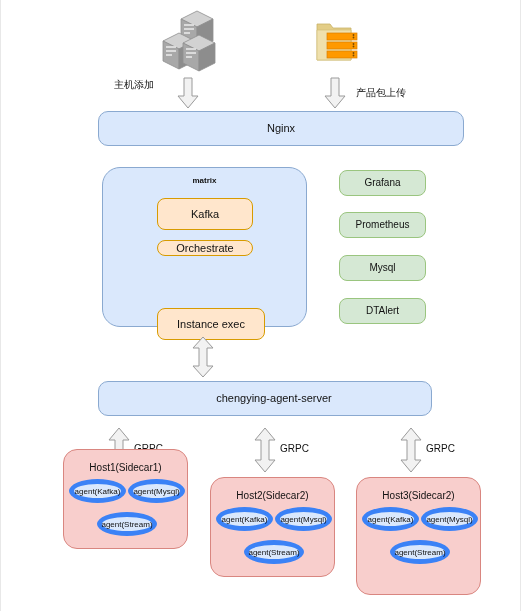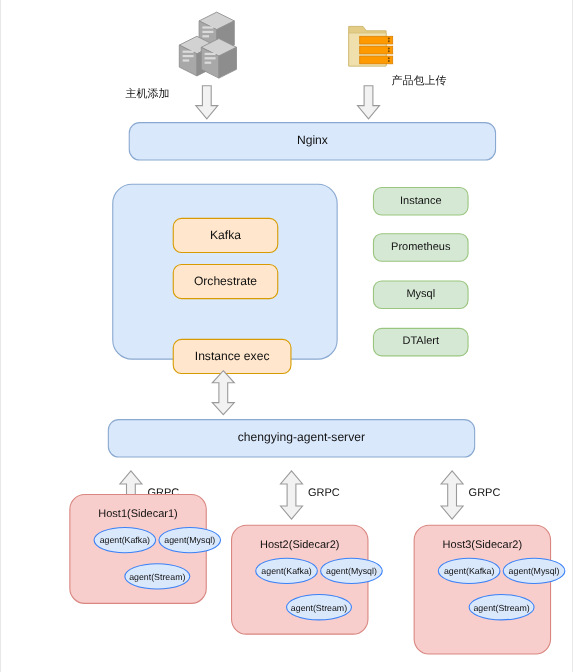--- a/index.html
+++ b/index.html
@@ -90,30 +90,29 @@
     right: 0;
     text-align: center;
     font-size: 10px;
     color: #111111;
   }
 
   
   .agent-ellipse {
     position: absolute;
     background: #dae8fc;
-    border: 1px solid #3b82f6;
+    border: 5px solid #3b82f6;
     border-radius: 50%;
     display: flex;
     align-items: center;
     justify-content: center;
     font-size: 8px;
     color: #111111;
     white-space: nowrap;
     box-sizing: border-box;
-    margin-left: 16px;
   }
 
   
   .plain-label {
     position: absolute;
     font-size: 10px;
     color: #111111;
     white-space: nowrap;
   }
   .cjk-label {
@@ -196,43 +195,44 @@
       <polygon points="8,2 16,2 16,20 22,20 12,32 2,20 8,20" fill="#f2f2f2" stroke="#9a9a9a" stroke-width="1"></polygon>
     </svg>
   </div>
 
   <div class="arrow" style="left:322px; top:76px; width:24px; height:34px;">
     <svg width="24" height="34" viewBox="0 0 24 34">
       <polygon points="8,2 16,2 16,20 22,20 12,32 2,20 8,20" fill="#f2f2f2" stroke="#9a9a9a" stroke-width="1"></polygon>
     </svg>
   </div>
 
-  <div class="cjk-label" style="left:355px; top:66px;">产品包上传</div>
-
-  <div class="node blue-bar" style="left:97px; top:111px; width:334px; height:35px;margin-left:19px;">
+  <div class="cjk-label" style="left:355px; top:86px;">产品包上传</div>
+
+  <div class="node blue-bar" style="left:97px; top:111px; width:366px; height:35px;">
     <span>Nginx</span>
   </div>
 
   <div class="matrix-box" style="left:101px; top:167px; width:205px; height:160px;">
+    <div class="matrix-title">matrix</div>
 
     <div class="node orange-box" style="left:54px; top:30px; width:96px; height:32px;">
       <span>Kafka</span>
     </div>
 
-    <div class="node orange-box" style="left:54px; top:72px; width:96px; height:32px;">
+    <div class="node orange-box" style="left:54px; top:72px; width:96px; height:16px;">
       <span>Orchestrate</span>
     </div>
 
     <div class="node orange-box" style="left:54px; top:114px; width:108px; height:32px;margin-top:26px;">
       <span>Instance exec</span>
     </div>
   </div>
 
   <div class="node green-box" style="left:338px; top:170px; width:87px; height:26px;">
-    <span>Instance</span>
+    <span>Grafana</span>
   </div>
   <div class="node green-box" style="left:338px; top:212px; width:87px; height:26px;">
     <span>Prometheus</span>
   </div>
   <div class="node green-box" style="left:338px; top:255px; width:87px; height:26px;">
     <span>Mysql</span>
   </div>
   <div class="node green-box" style="left:338px; top:298px; width:87px; height:26px;">
     <span>DTAlert</span>
   </div>
@@ -287,21 +287,21 @@
       <span>agent(Kafka)</span>
     </div>
     <div class="agent-ellipse" style="left:64px; top:29px; width:57px; height:24px;">
       <span>agent(Mysql)</span>
     </div>
     <div class="agent-ellipse" style="left:33px; top:62px; width:60px; height:24px;">
       <span>agent(Stream)</span>
     </div>
   </div>
 
-  <div class="host-box" style="left:375px; top:477px; width:125px; height:118px;">
+  <div class="host-box" style="left:355px; top:477px; width:125px; height:118px;">
     <div class="host-title">Host3(Sidecar2)</div>
     <div class="agent-ellipse" style="left:5px; top:29px; width:57px; height:24px;">
       <span>agent(Kafka)</span>
     </div>
     <div class="agent-ellipse" style="left:64px; top:29px; width:57px; height:24px;">
       <span>agent(Mysql)</span>
     </div>
     <div class="agent-ellipse" style="left:33px; top:62px; width:60px; height:24px;">
       <span>agent(Stream)</span>
     </div>

